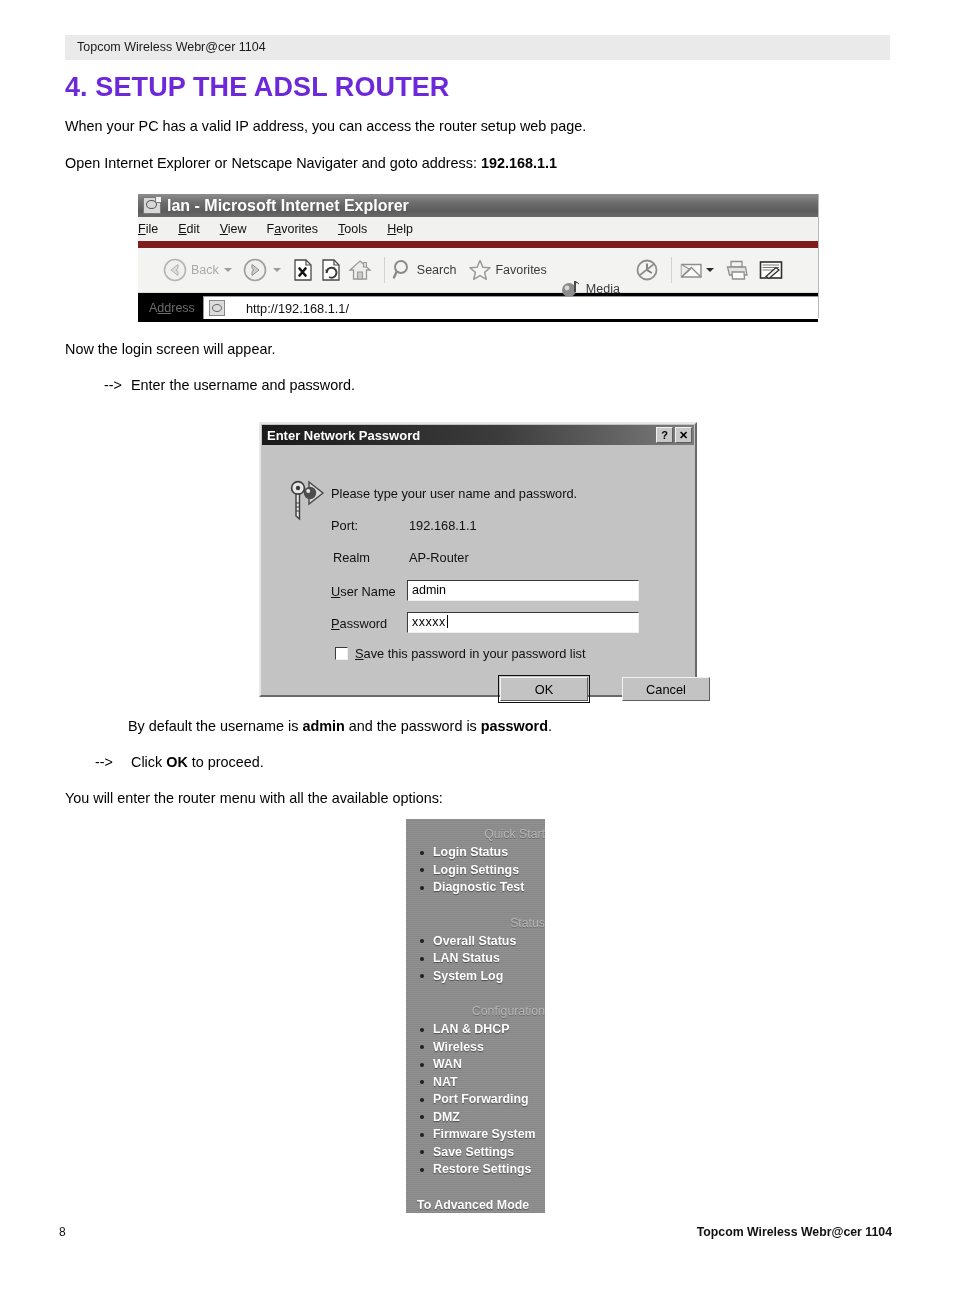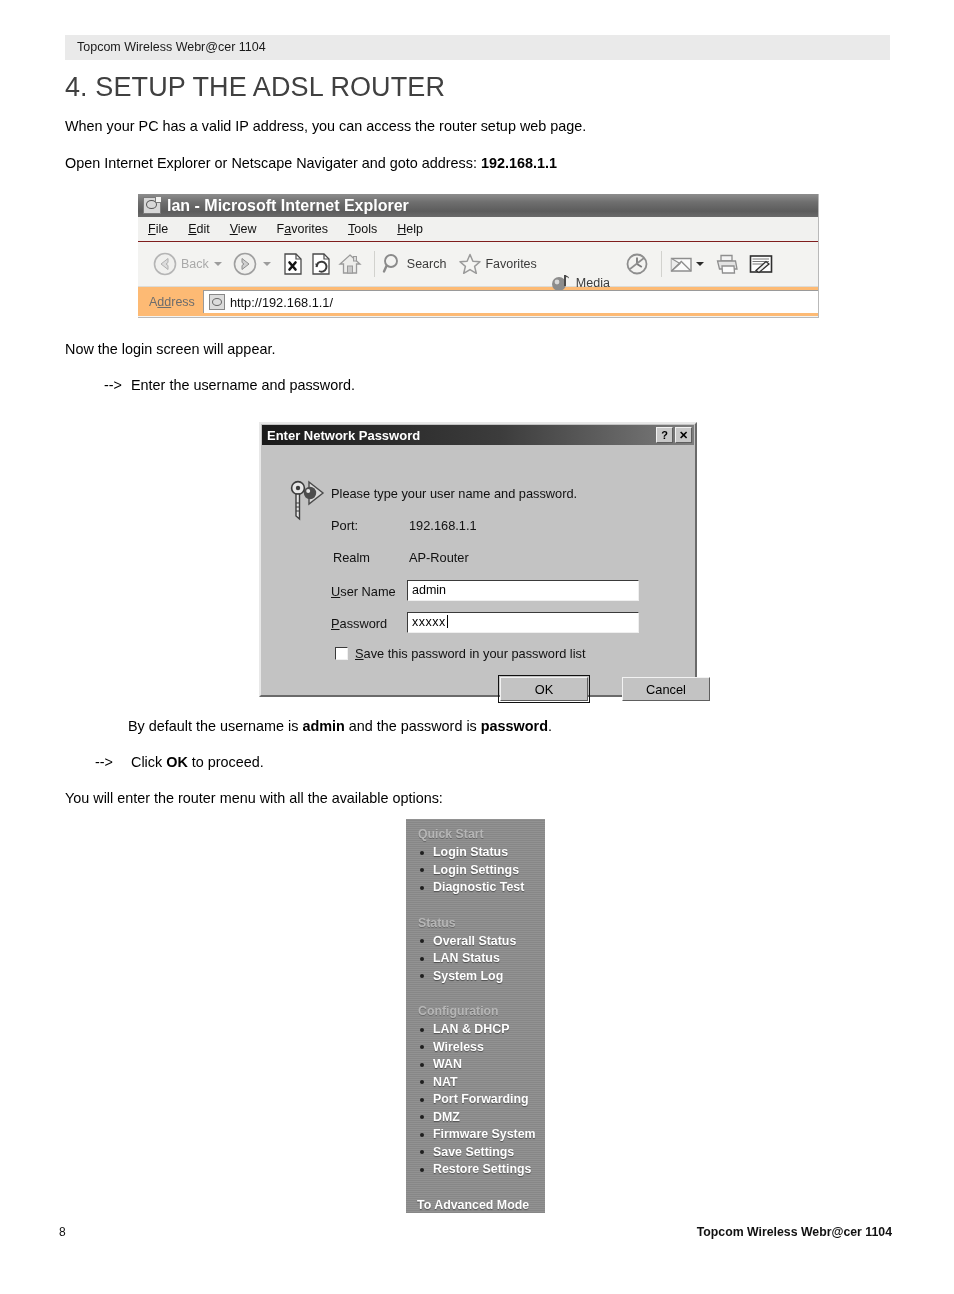--- a/index.html
+++ b/index.html
@@ -33,23 +33,23 @@
     color: #1a1a1a;
     white-space: nowrap;
   }
 
   
   .page-title {
     position: absolute;
     left: 65px;
     top: 72px;
     font-size: 27px;
-    font-weight: normal;
+    font-weight: bold;
     letter-spacing: 0.1px;
-    color: #404040;
+    color: #6d28d9;
     white-space: nowrap;
   }
 
   
   .para {
     position: absolute;
     font-size: 14.4px;
     line-height: 18px;
     color: #000;
     white-space: nowrap;
@@ -116,37 +116,36 @@
     font-weight: bold;
     color: #ffffff;
     white-space: nowrap;
   }
 
   .ie-menubar {
     height: 24px;
     background: #f1f1ef;
     display: flex;
     align-items: center;
-    padding-left: 10px;
-    border-bottom: 1px solid #7f1d1d;
+    border-bottom: 7px solid #7f1d1d;
   }
   .ie-menu-item {
     font-size: 12.5px;
     color: #111;
     margin-right: 20px;
     white-space: nowrap;
   }
   .ie-menu-item u { text-decoration: underline; }
 
   .ie-toolbar {
     height: 44px;
     background: #f3f3f1;
     display: flex;
     align-items: center;
-    padding-left: 14px;
+    padding-left: 24px;
     border-bottom: 1px solid #dcdcd8;
   }
   .tb-btn {
     display: flex;
     align-items: center;
     margin-right: 4px;
     white-space: nowrap;
   }
   .tb-label {
     font-size: 12.5px;
@@ -163,21 +162,21 @@
   }
   .tb-sep {
     width: 1px;
     height: 26px;
     background: #d2d2ce;
     margin: 0 7px;
   }
 
   .ie-addressbar {
     height: 29px;
-    background: #fdba74;
+    background: #000000;
     display: flex;
     align-items: center;
     padding-left: 11px;
   }
   .addr-label {
     font-size: 12.5px;
     color: #6d6d6d;
     margin-right: 8px;
     white-space: nowrap;
   }
@@ -186,20 +185,21 @@
     height: 22px;
     background: #ffffff;
     border-top: 1px solid #9a9a9a;
     border-left: 1px solid #9a9a9a;
     border-right: none;
     border-bottom: none;
     display: flex;
     align-items: center;
     padding-left: 5px;
     margin-right: 0;
+    gap: 16px;
   }
   .addr-icon {
     width: 14px; height: 14px;
     background: #dcdcdc;
     border: 1px solid #888;
     position: relative;
     margin-right: 5px;
     flex: 0 0 auto;
   }
   .addr-icon:before {
@@ -385,26 +385,27 @@
         rgba(255,255,255,0.045) 0px,
         rgba(255,255,255,0.045) 1px,
         rgba(0,0,0,0.045) 1px,
         rgba(0,0,0,0.045) 2px),
       #8d8d8d;
     box-sizing: border-box;
     padding: 8px 0 0 0;
   }
   .rm-section {
     font-size: 12.3px;
-    font-weight: bold;
+    font-weight: normal;
     color: #b6b6b6;
     padding-left: 12px;
     margin-bottom: 3px;
     white-space: nowrap;
     text-shadow: 0 1px 0 rgba(0,0,0,0.25);
+    text-align: right;
   }
   .rm-gap { height: 19px; }
   .rm-item {
     font-size: 12.4px;
     font-weight: bold;
     color: #ffffff;
     padding-left: 14px;
     line-height: 17.5px;
     white-space: nowrap;
     display: flex;

